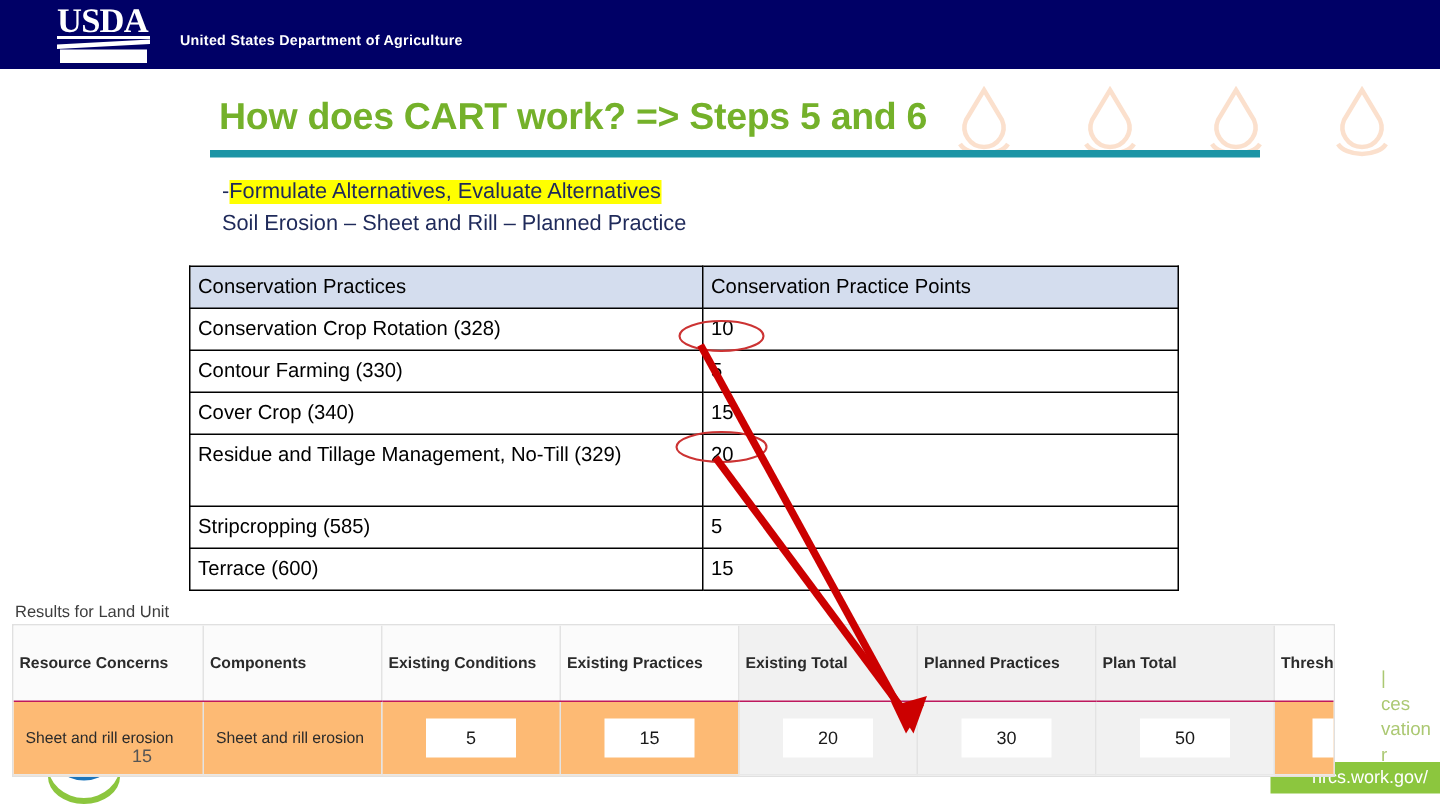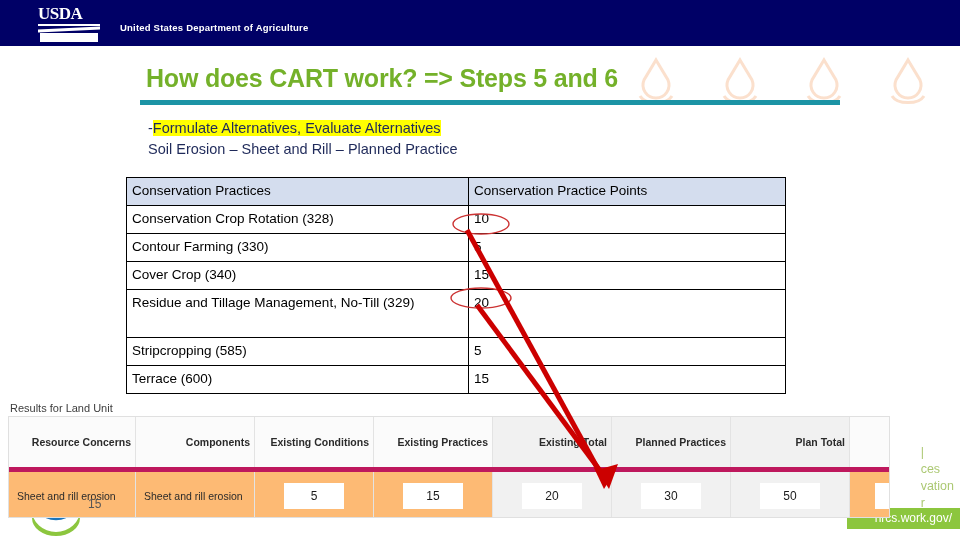--- a/index.html
+++ b/index.html
@@ -23,21 +23,21 @@
     background: #000066;
   }
   .usda-logo {
     position: absolute; left: 38px; top: 5px;
     width: 62px; height: 36px;
   }
   .usda-word {
     position: absolute; left: 0; top: 0;
     font-family: "Liberation Serif", serif;
     font-weight: bold;
-    font-size: 17px;
+    font-size: 23px;
     letter-spacing: -0.5px;
     color: #ffffff;
     line-height: 17px;
   }
   .usda-rule {
     position: absolute; left: 0; width: 62px; height: 2px;
     background: #ffffff;
   }
   .usda-wave1 { top: 19px; }
   .usda-wave2 {
@@ -133,25 +133,25 @@
   }
   .res-table {
     width: 880px;
     border-collapse: collapse;
     table-layout: fixed;
   }
   .res-table th {
     font-size: 10.5px;
     font-weight: bold;
     color: #2b2b2b;
-    text-align: right;
+    text-align: left;
     vertical-align: middle;
     height: 50px;
     border-right: 1px solid #e3e3e3;
-    border-bottom: 5px solid #be185d;
+    border-bottom: 1px solid #be185d;
     background: #fbfbfb;
     padding: 0 4px;
     line-height: 13px;
   }
   .res-table th.shaded { background: #f1f1f1; }
   .res-table td {
     height: 48px;
     border-right: 1px solid #e3e3e3;
     border-bottom: 1px solid #e8e8e8;
     font-size: 10.5px;

